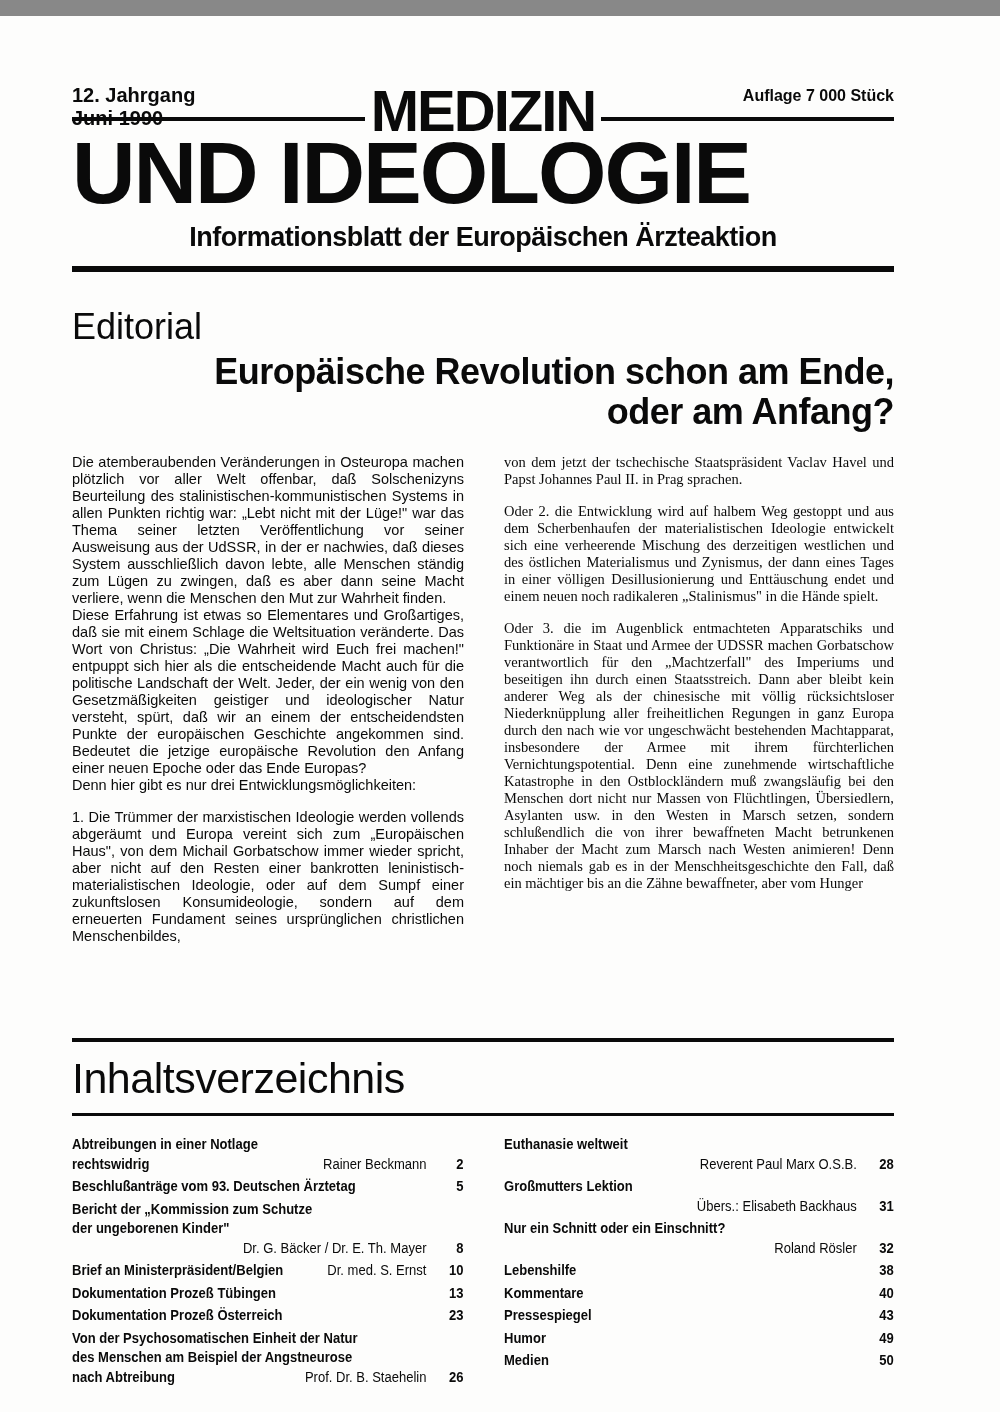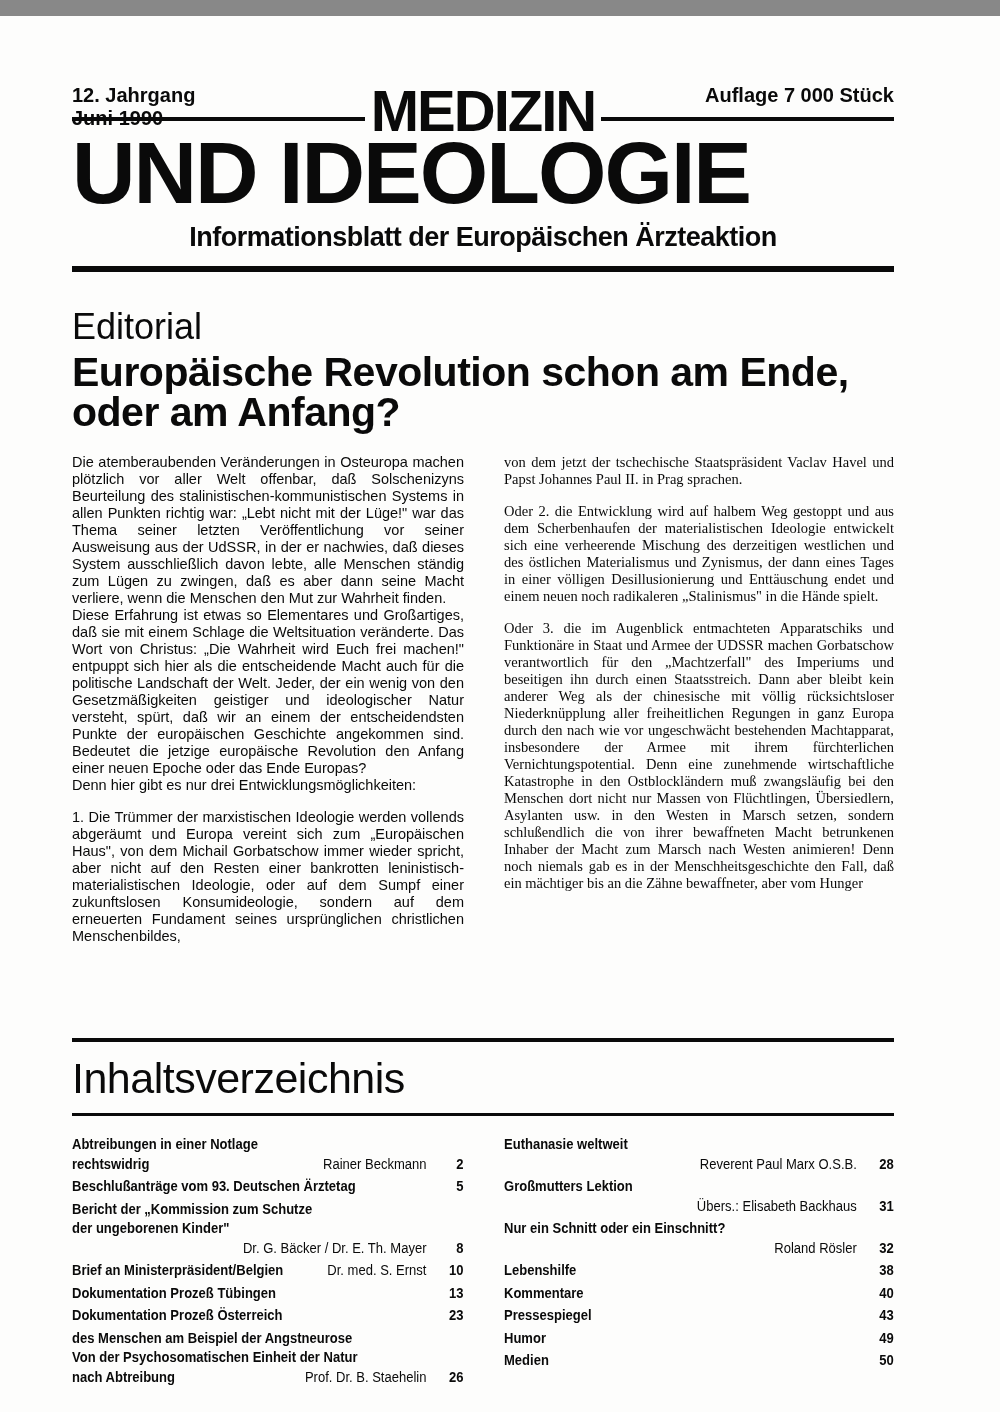--- a/index.html
+++ b/index.html
@@ -10,36 +10,36 @@
     background:#fdfdfc;
     color:#0a0a0a;
     font-family:"Liberation Sans","DejaVu Sans",sans-serif;
     box-sizing:border-box;
     padding:42px 106px 0 72px;
     overflow:hidden;
   }
   
   .masthead{position:relative;}
   .volume{position:absolute;left:0;top:0;font-size:20px;line-height:23px;font-weight:bold;}
-  .circulation{position:absolute;right:0;top:0;font-size:20px;line-height:23px;font-weight:bold;}
+  .circulation{position:absolute;right:0;top:0;font-size:16px;line-height:23px;font-weight:bold;}
   .title-row{display:flex;align-items:flex-end;margin-top:26px;}
   .title-rule{flex:1;height:4px;background:#0a0a0a;margin-bottom:16px;}
   .big-title{
     font-size:58px;line-height:0.92;font-weight:bold;letter-spacing:-2px;
     white-space:nowrap;padding:0 6px;
   }
   .big-title2{
     text-align:left;font-size:88px;line-height:0.92;font-weight:bold;letter-spacing:-2px;
     margin-top:-4px;white-space:nowrap;
   }
   .subtitle{text-align:center;font-size:27px;font-weight:bold;margin-top:8px;letter-spacing:-0.5px;}
   .rule-thick{height:6px;background:#0a0a0a;margin-top:13px;}
   
   .section-label{font-size:36px;font-weight:400;margin-top:34px;letter-spacing:0;}
-  .headline{text-align:left;font-size:41px;line-height:40px;font-weight:bold;margin-top:4px;letter-spacing:-0.5px;}
+  .headline{text-align:right;font-size:36px;line-height:40px;font-weight:bold;margin-top:4px;letter-spacing:-0.5px;}
   .body-cols{display:flex;margin-top:22px;height:578px;overflow:hidden;}
   .bcol{font-size:14.5px;line-height:17px;text-align:justify;hyphens:auto;-webkit-hyphens:auto;}
   .bcol-left{width:392px;margin-right:40px;}
   .bcol-right{width:390px;font-family:Liberation Serif, serif;}
   .para{margin:0;}
   .para.gap{margin-top:15px;}
   
   .rule-mid{height:4px;background:#0a0a0a;margin-top:6px;}
   .toc-heading{font-size:43px;font-weight:normal;margin:12px 0 10px 0;letter-spacing:-0.5px;}
   .rule-thin{height:3px;background:#0a0a0a;}
@@ -182,28 +182,28 @@
             <div class="toc-line-inner">
               <span class="toc-title">Dokumentation Prozeß Österreich</span>
               <span class="toc-spacer"></span>
               <span class="toc-page">23</span>
             </div>
           </div>
         </div>
         <div class="toc-entry">
           <div class="toc-line">
             <div class="toc-line-inner">
+              <span class="toc-title">Von der Psychosomatischen Einheit der Natur</span>
+              <span class="toc-spacer"></span>
+              <span class="toc-page"></span>
+            </div>
+          </div>
+          <div class="toc-line">
+            <div class="toc-line-inner">
               <span class="toc-title">des Menschen am Beispiel der Angstneurose</span>
-              <span class="toc-spacer"></span>
-              <span class="toc-page"></span>
-            </div>
-          </div>
-          <div class="toc-line">
-            <div class="toc-line-inner">
-              <span class="toc-title">Von der Psychosomatischen Einheit der Natur</span>
               <span class="toc-spacer"></span>
               <span class="toc-page"></span>
             </div>
           </div>
           <div class="toc-line">
             <div class="toc-line-inner">
               <span class="toc-title">nach Abtreibung</span>
               <span class="toc-spacer"></span>
               <span class="toc-author">Prof. Dr. B. Staehelin</span>
               <span class="toc-page">26</span>

